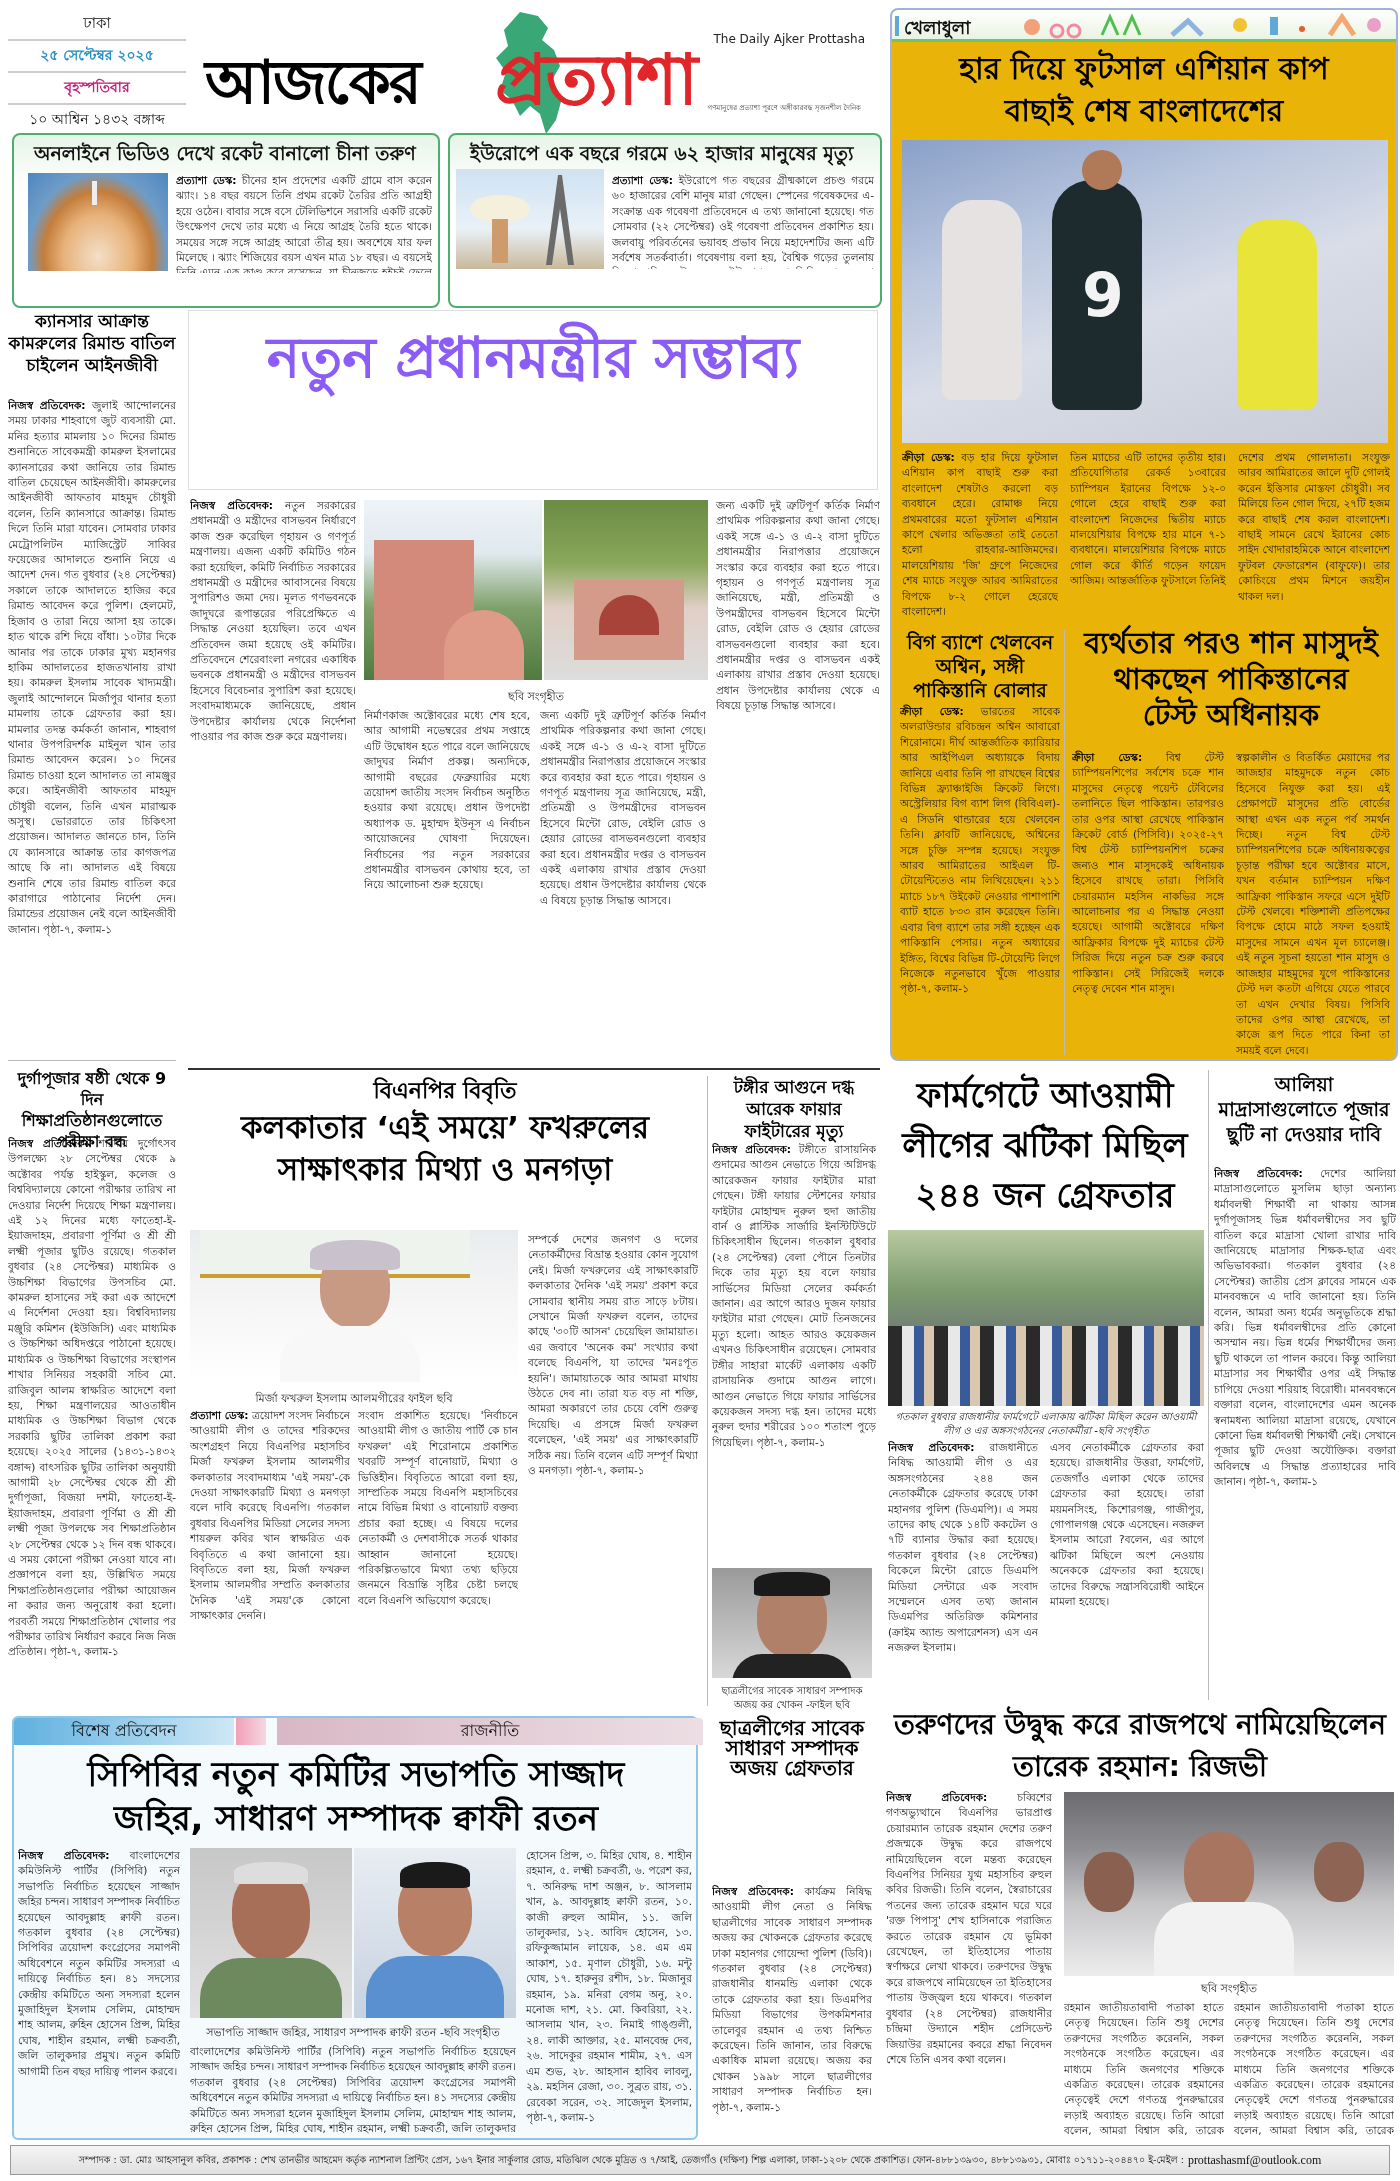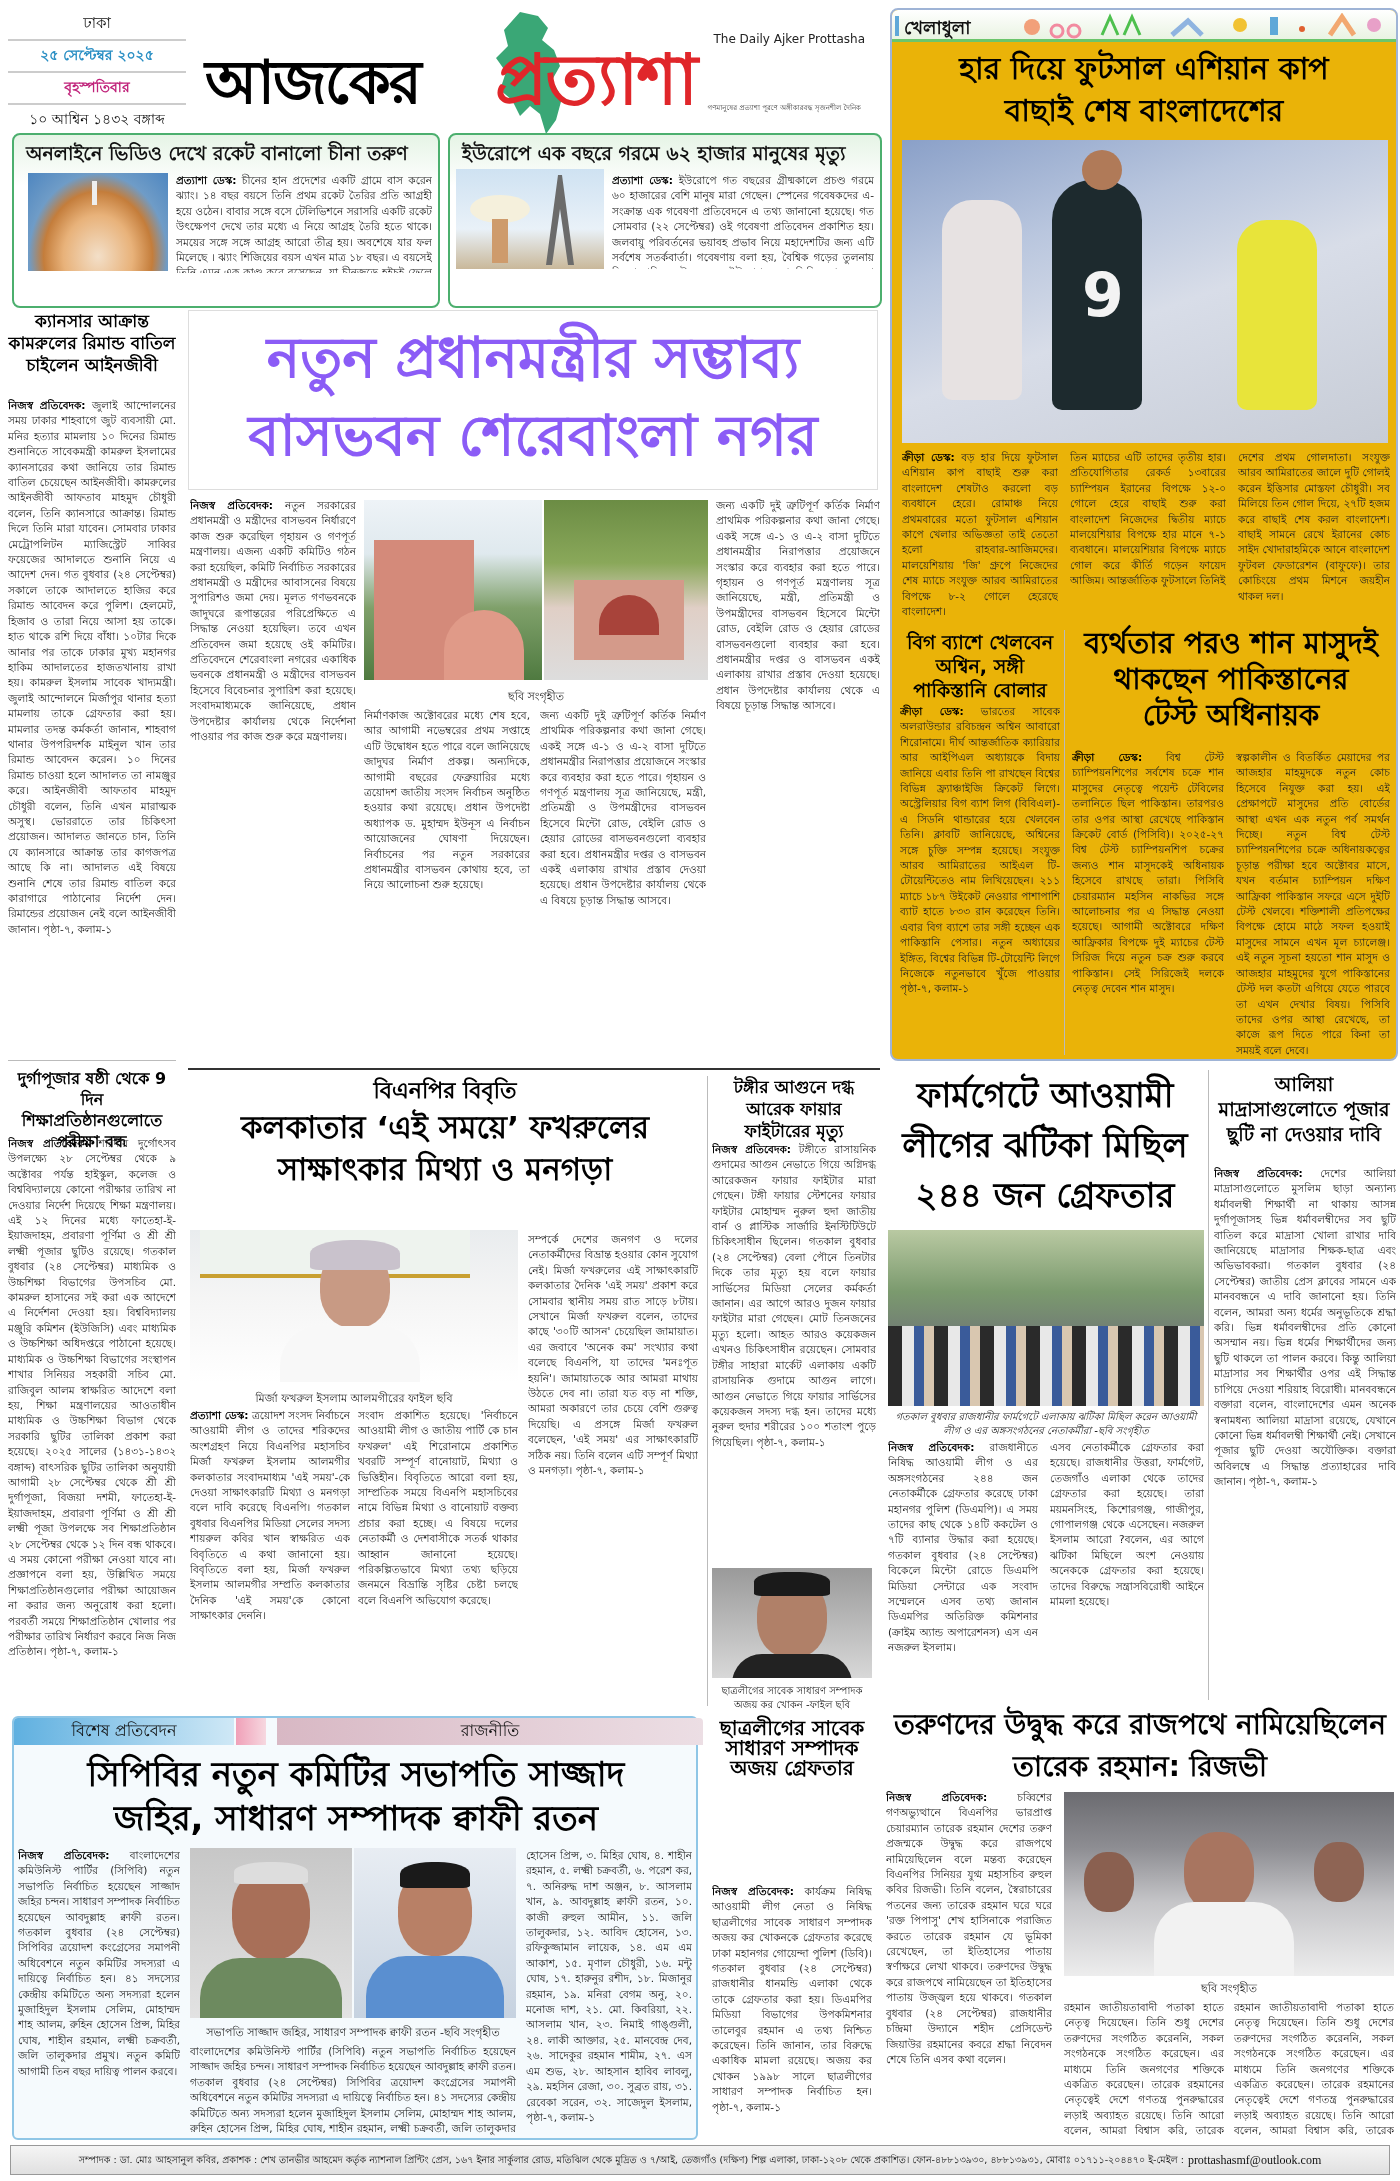--- a/index.html
+++ b/index.html
@@ -25,21 +25,21 @@
   .date-box .bangla { border-bottom: none; font-size: 14px; }
   .logo { left: 205px; top: 10px; width: 670px; height: 115px; }
   .logo .black { position: absolute; left: 0; top: 26px; font-size: 60px; font-weight: bold; color: #000; letter-spacing: -2px; }
   .logo .red { position: absolute; left: 290px; top: 16px; font-size: 70px; font-weight: bold; color: #e0262a; letter-spacing: -2px; }
   .logo .map { position: absolute; left: 285px; top: 0; width: 90px; height: 125px; }
   .logo .eng { position: absolute; right: 10px; top: 22px; font-size: 12px; color: #222; }
   .logo .tag { position: absolute; right: 14px; top: 92px; font-size: 7px; color: #333; }
 
   
   .teaser { border: 2px solid #4caf6e; border-radius: 8px; background: linear-gradient(#e6f4e6, #fff 30%); overflow: hidden; }
-  .teaser .t-head { font-size: 21px; font-weight: bold; padding: 4px 12px 2px; color: #111; white-space: nowrap; }
+  .teaser .t-head { font-size: 21px; font-weight: bold; padding: 4px 20px 2px; color: #111; white-space: nowrap; }
 
   
   .sports { left: 890px; top: 8px; width: 508px; height: 1053px; border: 2px solid #9fb4d6; border-radius: 8px; background: #eab308; overflow: hidden; }
   .sports-band { height: 32px; background: linear-gradient(#fff, #e9f3e2); border-bottom: 3px solid #6bc56b; position: relative; }
   .sports-band .lbl { position: absolute; left: 12px; top: 4px; font-size: 18px; font-weight: bold; color: #111; }
   .sports-band .lbl::before { content: ""; position: absolute; left: -9px; top: 2px; width: 4px; height: 20px; background: #5fa8d8; }
 
   .section-tab { position: absolute; height: 27px; font-size: 16px; display: flex; align-items: center; justify-content: center; color: #111; }
 
   .footer { left: 10px; top: 2145px; width: 1380px; height: 30px; border: 1px solid #999; background: linear-gradient(#f5f5f5,#e0e0e0); font-size: 10.5px; display: flex; align-items: center; justify-content: center; white-space: nowrap; color: #111; }
@@ -152,21 +152,20 @@
 <div class="hl abs" style="left:8px; top:310px; width:168px; font-size:17px; line-height:22px;">ক্যানসার আক্রান্ত কামরুলের রিমান্ড বাতিল চাইলেন আইনজীবী</div>
 <div class="body-text abs" style="left:8px; top:398px; width:168px; height:650px;">
   <b>নিজস্ব প্রতিবেদক:</b>
   <span>জুলাই আন্দোলনের সময় ঢাকার শাহবাগে জুট ব্যবসায়ী মো. মনির হত্যার মামলায় ১০ দিনের রিমান্ড শুনানিতে সাবেকমন্ত্রী কামরুল ইসলামের ক্যানসারের কথা জানিয়ে তার রিমান্ড বাতিল চেয়েছেন আইনজীবী। কামরুলের আইনজীবী আফতাব মাহমুদ চৌধুরী বলেন, তিনি ক্যানসারে আক্রান্ত। রিমান্ড দিলে তিনি মারা যাবেন। সোমবার ঢাকার মেট্রোপলিটন ম্যাজিস্ট্রেট সাব্বির ফয়েজের আদালতে শুনানি নিয়ে এ আদেশ দেন। গত বুধবার (২৪ সেপ্টেম্বর) সকালে তাকে আদালতে হাজির করে রিমান্ড আবেদন করে পুলিশ। হেলমেট, হিজাব ও তারা নিয়ে আসা হয় তাকে। হাত থাকে রশি দিয়ে বাঁধা। ১০টার দিকে আনার পর তাকে ঢাকার মুখ্য মহানগর হাকিম আদালতের হাজতখানায় রাখা হয়। কামরুল ইসলাম সাবেক খাদ্যমন্ত্রী। জুলাই আন্দোলনে মির্জাপুর থানার হত্যা মামলায় তাকে গ্রেফতার করা হয়। মামলার তদন্ত কর্মকর্তা জানান, শাহবাগ থানার উপপরিদর্শক মাইনুল খান তার রিমান্ড আবেদন করেন। ১০ দিনের রিমান্ড চাওয়া হলে আদালত তা নামঞ্জুর করে। আইনজীবী আফতাব মাহমুদ চৌধুরী বলেন, তিনি এখন মারাত্মক অসুস্থ। ভোররাতে তার চিকিৎসা প্রয়োজন। আদালত জানতে চান, তিনি যে ক্যানসারে আক্রান্ত তার কাগজপত্র আছে কি না। আদালত এই বিষয়ে শুনানি শেষে তার রিমান্ড বাতিল করে কারাগারে পাঠানোর নির্দেশ দেন। রিমান্ডের প্রয়োজন নেই বলে আইনজীবী জানান। পৃষ্ঠা-৭, কলাম-১</span>
 </div>
 <div class="rule-h" style="left:8px; top:1060px; width:168px;"></div>
 
 <div class="abs" style="left:188px; top:310px; width:690px; height:180px; border:1px solid #ddd;">
   <div class="hl hl-red" style="font-size:56px; line-height:78px; padding-top:8px;">
     <div>নতুন প্রধানমন্ত্রীর সম্ভাব্য</div>
-    <div>বাসভবন শেরেবাংলা নগর</div>
   </div>
 </div>
 
 <div class="body-text abs" style="left:190px; top:498px; width:166px; height:560px;">
   <b>নিজস্ব প্রতিবেদক:</b>
   <span>নতুন সরকারের প্রধানমন্ত্রী ও মন্ত্রীদের বাসভবন নির্ধারণে কাজ শুরু করেছিল গৃহায়ন ও গণপূর্ত মন্ত্রণালয়। এজন্য একটি কমিটিও গঠন করা হয়েছিল, কমিটি নির্বাচিত সরকারের প্রধানমন্ত্রী ও মন্ত্রীদের আবাসনের বিষয়ে সুপারিশও জমা দেয়। মূলত গণভবনকে জাদুঘরে রূপান্তরের পরিপ্রেক্ষিতে এ সিদ্ধান্ত নেওয়া হয়েছিল। তবে এখন প্রতিবেদন জমা হয়েছে ওই কমিটির। প্রতিবেদনে শেরেবাংলা নগরের একাধিক ভবনকে প্রধানমন্ত্রী ও মন্ত্রীদের বাসভবন হিসেবে বিবেচনার সুপারিশ করা হয়েছে। সংবাদমাধ্যমকে জানিয়েছে, প্রধান উপদেষ্টার কার্যালয় থেকে নির্দেশনা পাওয়ার পর কাজ শুরু করে মন্ত্রণালয়।</span>
 </div>
 <div class="photo" style="left:364px; top:500px; width:178px; height:180px; background: linear-gradient(#eef3f7 0%, #dfe9ee 30%, #7fa06a 60%, #4f7a40 100%);">
   <div style="position:absolute; left:10px; top:40px; width:100px; height:140px; background:#d48a7a;"></div>
   <div style="position:absolute; left:80px; top:110px; width:80px; height:70px; background:#e09a88; border-radius:40px 40px 0 0;"></div>

